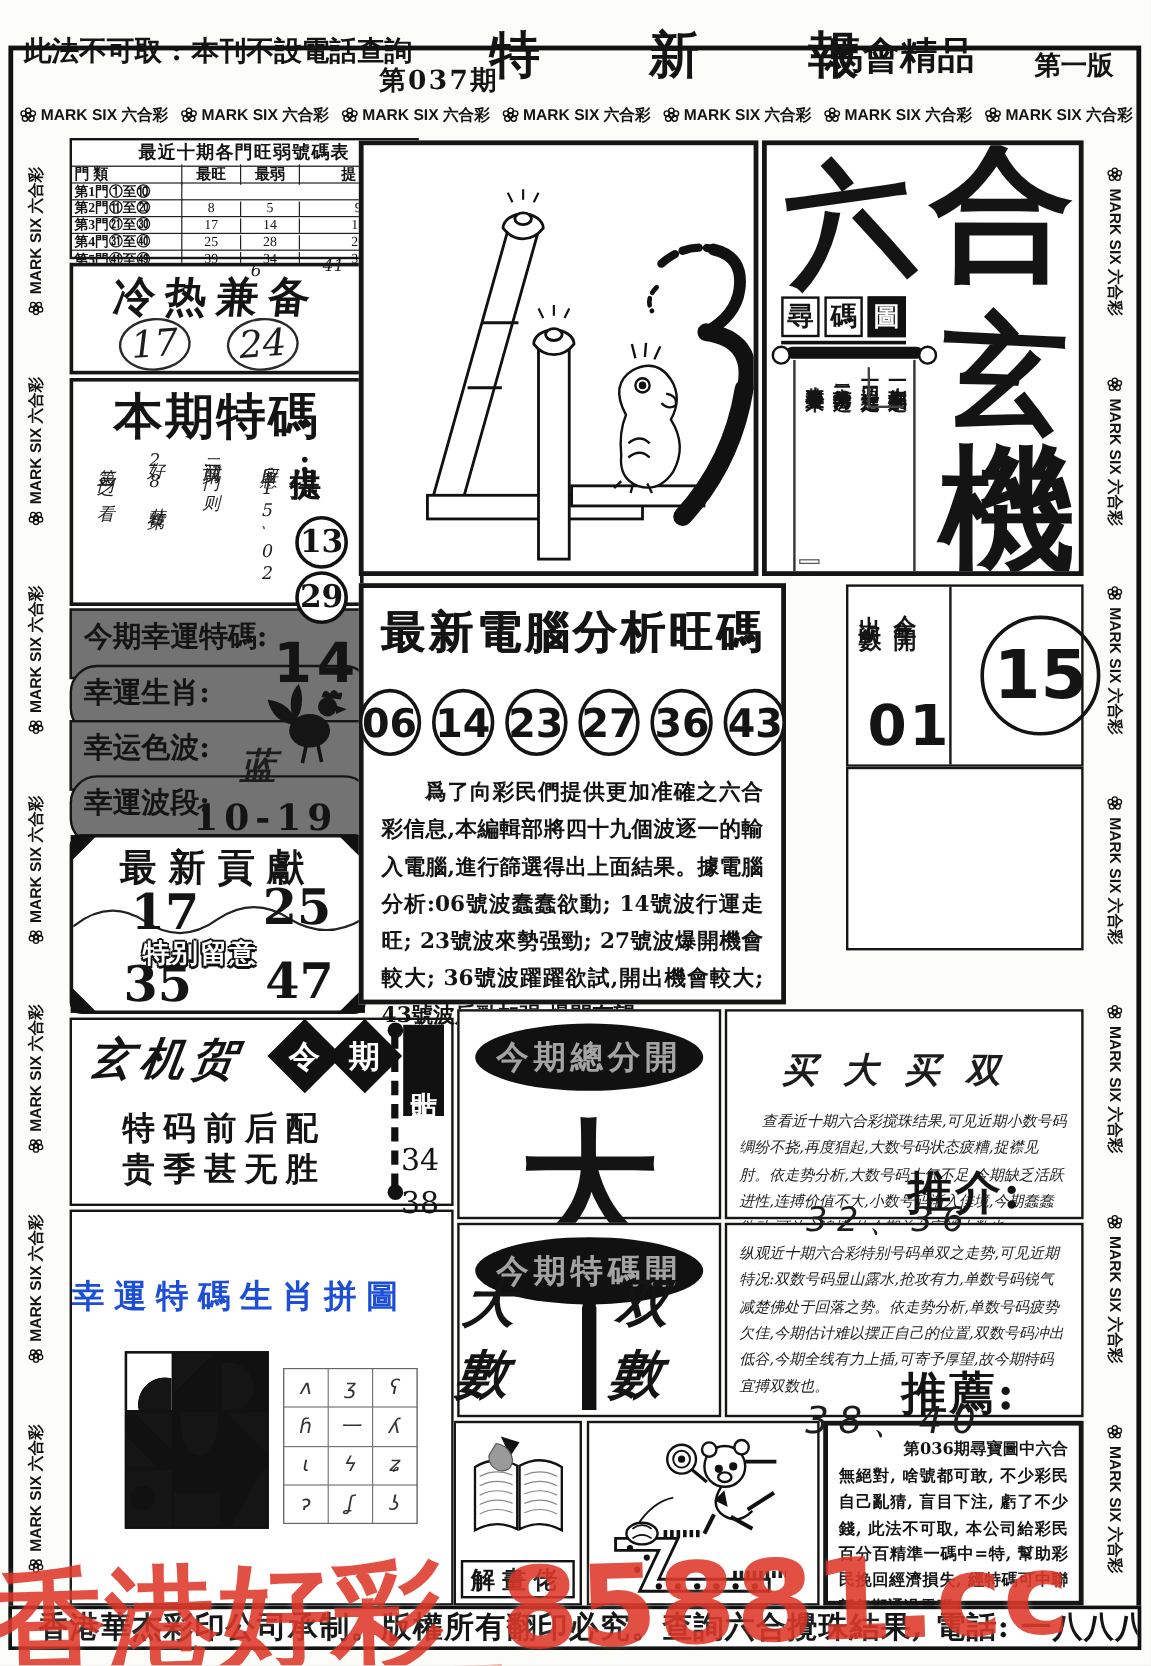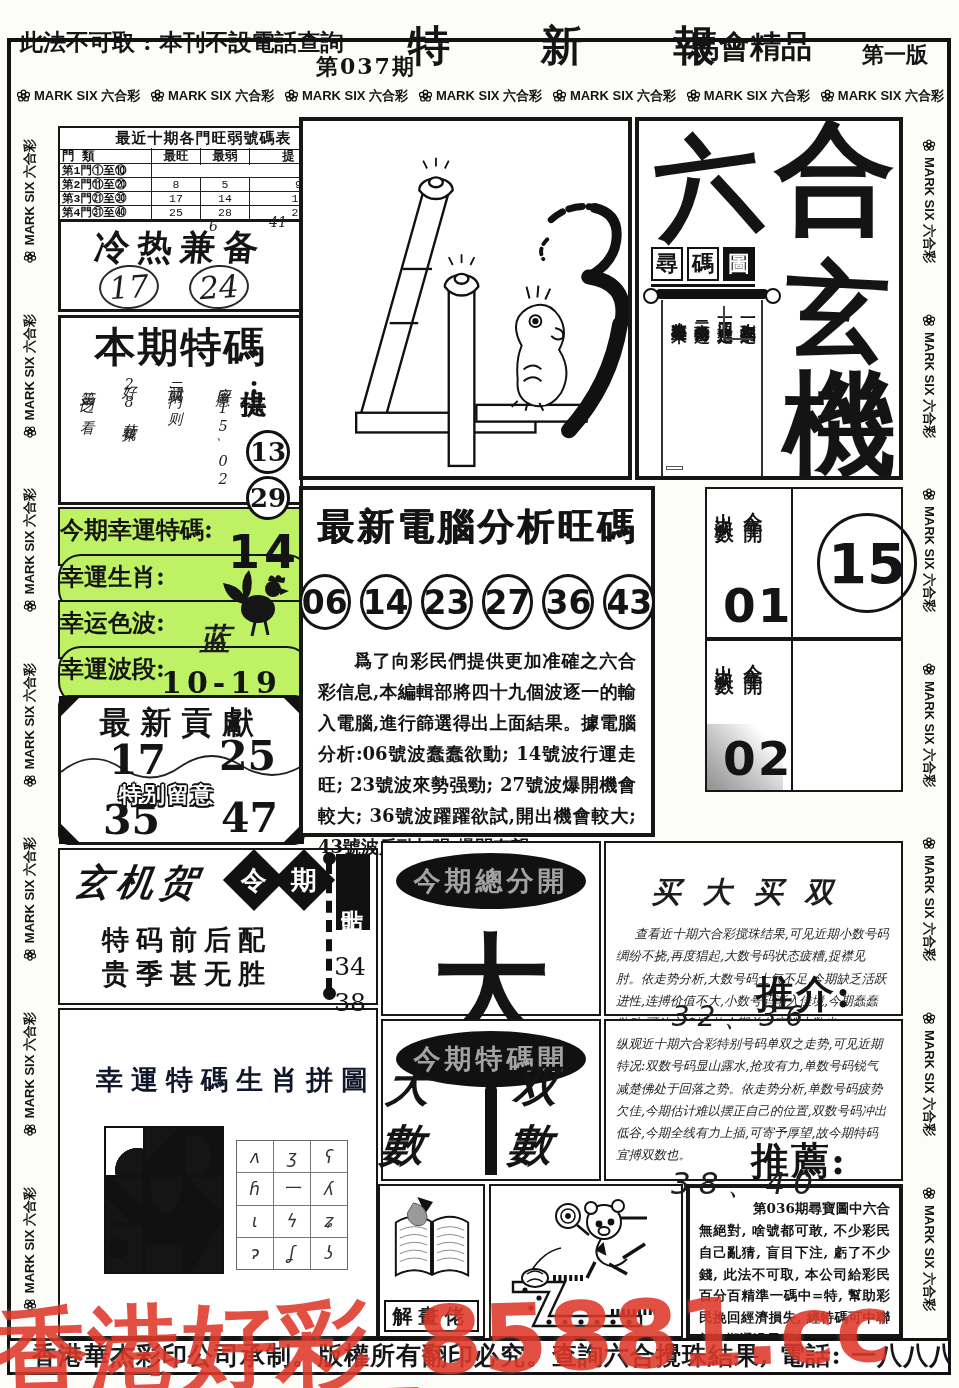--- a/index.html
+++ b/index.html
@@ -26,21 +26,21 @@
   
   .vstrip{position:absolute;top:114px;height:1222px;width:42px;display:flex;flex-direction:column;justify-content:space-around;align-items:center}
   #strip-left{left:9px}
   #strip-right{right:9px}
   .strip-item{writing-mode:vertical-rl;text-orientation:sideways;font:700 13px "Liberation Sans",sans-serif;
               white-space:nowrap;display:flex;align-items:center;gap:4px}
   #strip-left .strip-item{transform:rotate(180deg)}
   .strip-item svg{width:14px;height:14px}
 
   
-  #hot-table{left:58px;top:126px;width:291px;height:101px;border-width:2px;font-family:Liberation Mono, monospace}
+  #hot-table{left:58px;top:115px;width:291px;height:101px;border-width:2px;font-family:Liberation Serif, serif}
   #hot-table .tt{font-size:15px;font-weight:800;text-align:center;letter-spacing:1px;border-bottom:1px solid #111;padding:1px 0}
   .t-row{display:flex;border-bottom:1px solid #222;height:14px;align-items:center}
   .t-row:last-child{border-bottom:none}
   .t-row span{display:block;font-size:11.5px;text-align:center}
   .t-c0{width:92px;font-weight:700;border-right:1px solid #222;text-align:left!important;padding-left:2px}
   .t-c1{width:49px;border-right:1px solid #222}
   .t-c2{width:49px;border-right:1px solid #222}
   .t-c3{flex:1}
   .t-head span{font-weight:800;font-size:12.5px}
 
@@ -53,22 +53,22 @@
 
   
   #special-code{left:58px;top:315px;width:245px;height:190px;border-width:3px;overflow:visible}
   #special-code .title{font-size:41px;font-weight:900;letter-spacing:2px;text-align:center;margin-top:2px}
   .sc-col{position:absolute;writing-mode:vertical-rl;text-orientation:upright;font-size:14.5px;letter-spacing:2px}
   #sc-provide{position:absolute;right:28px;top:52px;font-size:26px;font-weight:800;writing-mode:vertical-rl;text-orientation:upright}
   .sc-num{position:absolute;width:44px;height:44px;border:3px solid #111;border-radius:50%;font-size:26px;font-weight:700;
           display:flex;align-items:center;justify-content:center;background:#fff;z-index:4}
 
   
-  .lucky-row{position:absolute;left:58px;width:252px;height:59px;border:2.5px solid #161616;background:#bef264;
-             font-size:24px;font-weight:800;line-height:42px;overflow:visible}
+  .lucky-row{position:absolute;left:58px;width:252px;height:59px;border:2.5px solid #161616;background:#737373;
+             font-size:24px;font-weight:800;line-height:42px;padding-left:10px;overflow:visible}
   .round{border-radius:23px}
   #lucky-code-value{position:absolute;right:8px;top:16px;font:800 46px "DejaVu Sans",sans-serif;letter-spacing:4px;z-index:3}
   #lucky-color-value{position:absolute;right:78px;top:16px;font-size:30px;z-index:3}
   #lucky-band-value{position:absolute;right:26px;top:14px;font-size:30px;letter-spacing:5px;z-index:3}
   #rooster{position:absolute;right:16px;top:4px;width:74px;height:80px;z-index:3}
 
   
   #contrib{left:58px;top:695px;width:247px;height:150px;border-width:3px;border-radius:10px;overflow:visible}
   #contrib .title{font-size:31px;font-weight:900;letter-spacing:10px;text-align:center;margin-top:4px}
   .corner{position:absolute;width:0;height:0;border:11px solid transparent}
@@ -90,21 +90,21 @@
   #m-dash{position:absolute;left:266px;top:12px;height:128px;border-left:6px dashed #111}
   #m-dash::before,#m-dash::after{content:"";position:absolute;left:-9px;width:13px;height:13px;border-radius:50%;background:#111}
   #m-dash::before{top:-10px}#m-dash::after{bottom:-10px}
   #m-tip{position:absolute;right:6px;top:4px;width:34px;height:76px;background:#111;color:#fff;
          writing-mode:vertical-rl;text-orientation:upright;font-size:22px;font-weight:800;
          display:flex;align-items:center;justify-content:center}
   #m-nums{position:absolute;right:10px;bottom:-18px;font-size:25px;text-align:right;line-height:1.45;z-index:5}
 
   
   #puzzle{left:58px;top:1008px;width:320px;height:330px;border-width:2.5px}
-  #puzzle .title{position:absolute;left:0;right:0;top:52px;text-align:right;font-size:27px;font-weight:700;letter-spacing:8px;color:#0f172a}
+  #puzzle .title{position:absolute;left:0;right:0;top:52px;text-align:left;font-size:27px;font-weight:700;letter-spacing:8px;color:#1d4ed8}
   #pz-left{position:absolute;left:44px;top:116px;width:120px;height:148px;background:#111;display:grid;
            grid-template-columns:repeat(3,1fr);grid-template-rows:repeat(3,1fr);gap:2px;border:2px solid #111}
   #pz-left div{background:#fff}
   #pz-left div:nth-child(1){background:#fff radial-gradient(circle at 85% 90%,#151515 42%,transparent 43%)}
   #pz-left div:nth-child(2){background:linear-gradient(135deg,#151515 38%,transparent 39%)}
   #pz-left div:nth-child(3){background:radial-gradient(circle at 15% 60%,#151515 48%,transparent 49%)}
   #pz-left div:nth-child(4){background:linear-gradient(45deg,#151515 30%,transparent 31%,transparent 62%,#151515 63%)}
   #pz-left div:nth-child(5){background:radial-gradient(ellipse at 55% 15%,#151515 52%,transparent 53%)}
   #pz-left div:nth-child(6){background:linear-gradient(225deg,#151515 40%,transparent 41%)}
   #pz-left div:nth-child(7){background:radial-gradient(circle at 35% 50%,transparent 30%,#151515 31%)}
@@ -756,28 +756,20 @@
     <div class="stat-left">
       <div class="stat-labels">
         <span class="vt">出次數</span>
         <span class="vt">今年開</span>
       </div>
       <div class="stat-count">01</div>
     </div>
     <div class="stat-circ">15</div>
   </div>
   <div id="stat2" class="stat-cell">
-    <div class="stat-left">
-      <div class="stat-labels">
-        <span class="vt">出次數</span>
-        <span class="vt">今年開</span>
-      </div>
-      <div class="gray"></div>
-      <div class="stat-count">02</div>
-    </div>
   </div>
 
   <div id="buy-big" class="box">
     <div class="title hand">买大买双</div>
     <p class="body hand">查看近十期六合彩搅珠结果,可见近期小数号码绸纷不挠,再度猖起,大数号码状态疲糟,捉襟见肘。依走势分析,大数号码士气不足,今期缺乏活跃进性,连搏价值不大,小数号码渐入佳境,今期蠢蠢欲动,可放心追捧,故今期总分宜选大数也。</p>
     <span id="bb-push" class="push-label">推介:</span>
     <span id="bb-nums" class="push-nums hand">32、36</span>
   </div>
 
   <div id="trend" class="box">

